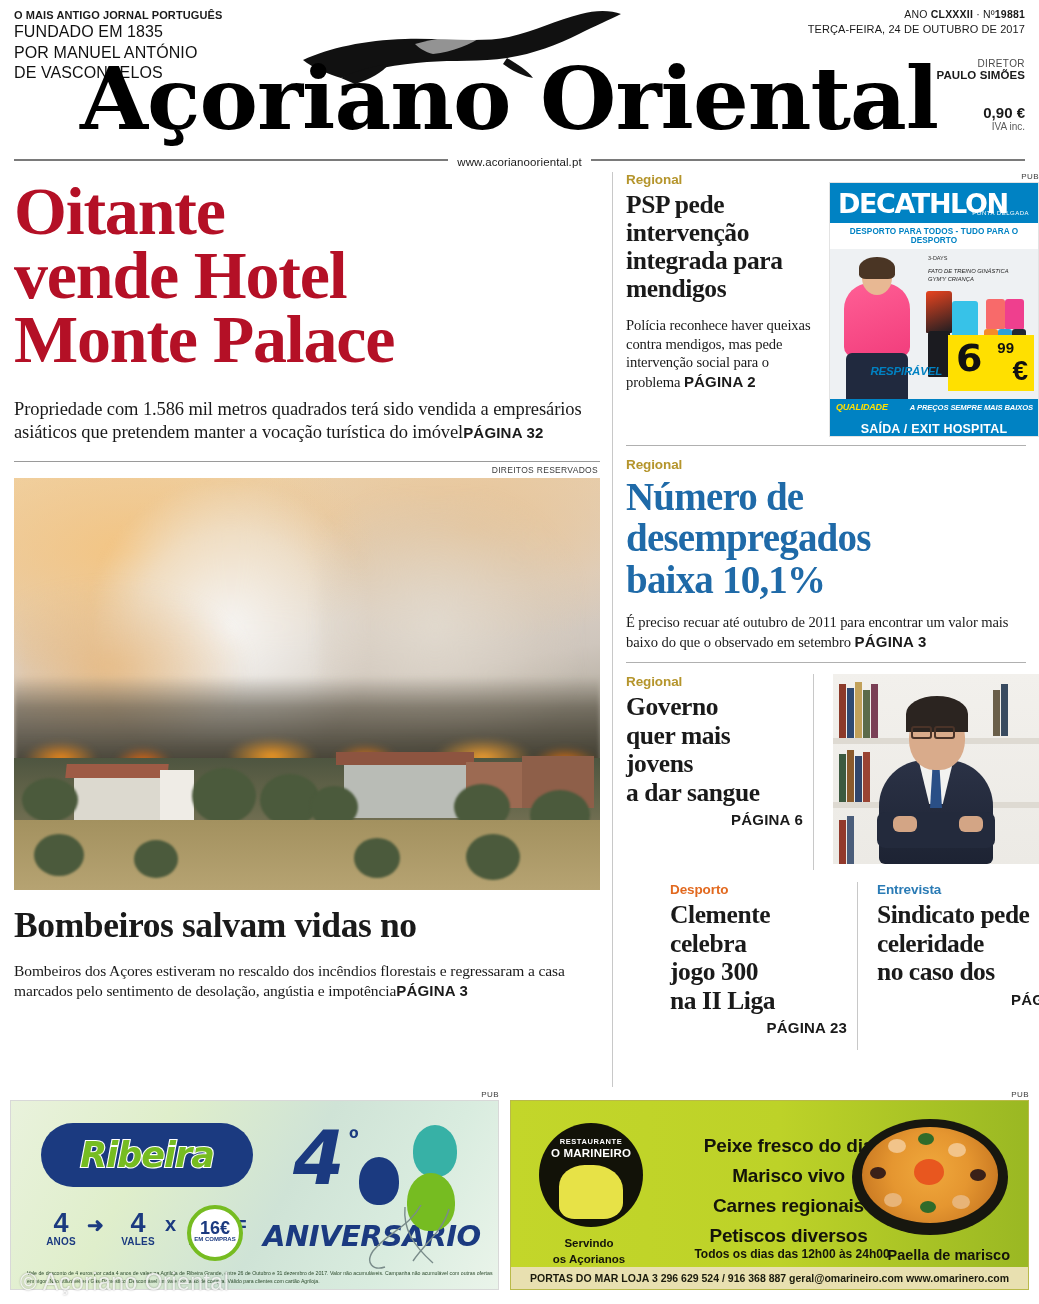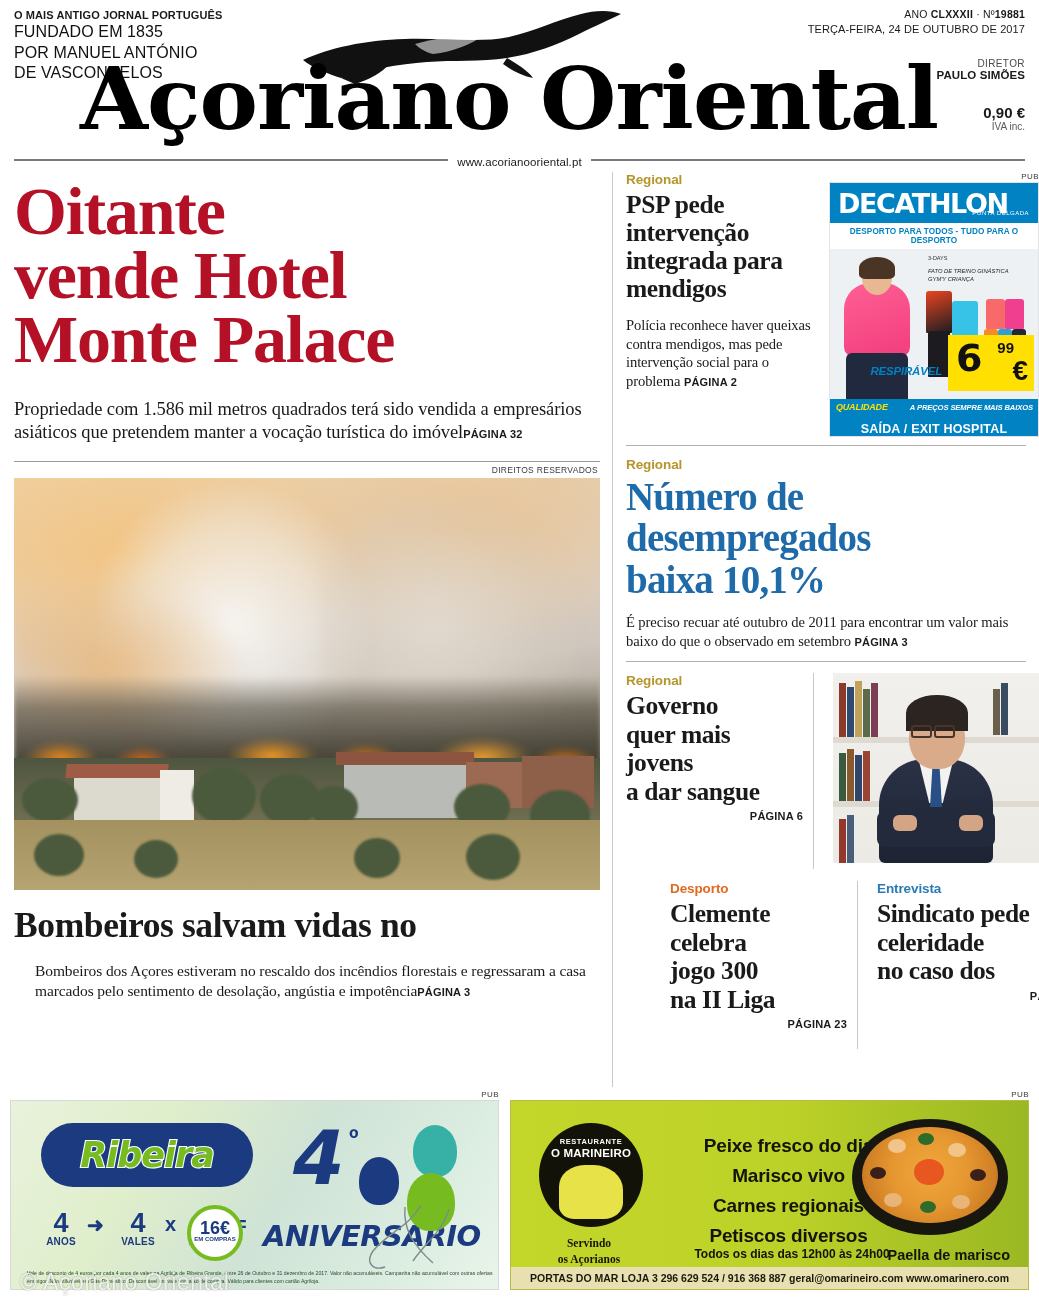--- a/index.html
+++ b/index.html
@@ -50,21 +50,21 @@
   .content { position:absolute; left:0; top:172px; width:1039px; height:915px; }
   .col-left  { position:absolute; left:14px; top:0; width:586px; }
   .col-right { position:absolute; left:612px; top:0; width:413px; height:915px;
      border-left:1px solid #c8c8c8; padding-left:13px; }
 
   
   .lead-hl { color:#b41026; font-family:"Liberation Serif", serif;
      font-weight:bold; font-size:68px; line-height:0.94; letter-spacing:-1.2px;
      margin-top:8px; }
   .lead-sub { font-size:18.5px; line-height:1.28; margin-top:26px; letter-spacing:-0.1px;}
-  .pg { font-family:"Liberation Sans", sans-serif; font-size:11px;
+  .pg { font-family:"Liberation Sans", sans-serif; font-size:15px;
      font-weight:bold; letter-spacing:.2px; white-space:nowrap; }
   .rule-thin { border-top:1px solid #9a9a9a; margin-top:16px; }
 
   .credit { text-align:right; font-family:"Liberation Sans", sans-serif;
      font-size:8.5px; color:#3a3a3a; letter-spacing:.3px; padding:3px 2px 3px 0; }
 
   
   .fire-photo { position:relative; width:586px; height:412px; overflow:hidden; }
   .sky { position:absolute; inset:0;
      background:
@@ -95,21 +95,21 @@
   .hillside { position:absolute; left:0; right:0; top:68%; height:32%;
      background:linear-gradient(180deg,#4e5540 0%, #5c5f46 18%, #6a6a4e 40%, #7d7558 62%, #8e8262 82%, #9c8c68 100%); }
   .veg { position:absolute; border-radius:50%; background:#4b5a3c; filter:blur(1.2px); }
   .house { position:absolute; background:#d8d6cd; }
   .roof { position:absolute; background:#a4604a; }
   .field { position:absolute; left:0; right:0; bottom:0; height:17%;
      background:linear-gradient(180deg,#a3915f,#b6a372); }
 
   .bomb-hl { font-weight:bold; font-size:35.5px; line-height:1.1;
      margin-top:16px; letter-spacing:-0.4px; }
-  .bomb-sub { font-size:15.5px; line-height:1.31; margin-top:16px; letter-spacing:-0.1px;margin-left:21px;}
+  .bomb-sub { font-size:15.5px; line-height:1.31; margin-top:16px; letter-spacing:-0.1px;}
 
   
   .kicker { font-family:"Liberation Sans", sans-serif; font-weight:bold;
      font-size:13.5px; letter-spacing:-0.1px; margin-bottom:4px; }
   .k-regional { color:#b5952c; }
   .k-desporto { color:#e2691f; }
   .k-entrevista { color:#2a7bb5; }
 
   .rc-top { position:relative; height:262px; }
   .rc-col-a { position:absolute; left:0; top:0; width:188px; }
@@ -252,21 +252,21 @@
   .mar-logo { position:absolute; left:28px; top:22px; width:104px; height:104px;
      border-radius:50%; background:#121208; }
   .mar-l1 { position:absolute; left:0; top:14px; width:104px; text-align:center;
      color:#fff; font-size:7.5px; font-weight:bold; letter-spacing:.6px; }
   .mar-l2 { position:absolute; left:0; top:24px; width:104px; text-align:center;
      color:#fff; font-size:11.5px; font-weight:bold; letter-spacing:.2px; }
   .mar-face { position:absolute; left:20px; top:42px; width:64px; height:54px;
      background:#e7e247; border-radius:40% 46% 30% 24%; }
   .mar-serv { position:absolute; left:22px; top:134px; width:112px;
      text-align:center; color:#14140a; font-size:11.5px; font-weight:bold;
-     line-height:16px;font-family:Liberation Serif, serif; }
+     line-height:16px; }
   .mar-lines { position:absolute; left:140px; top:30px; width:275px;
      color:#14140a; font-size:19px; font-weight:bold; line-height:30px;
      text-align:center; letter-spacing:-0.2px; }
   .mar-hours { position:absolute; left:136px; bottom:28px; width:290px;
      color:#14140a; font-size:12px; font-weight:bold; text-align:center; }
   .mar-paella { position:absolute; right:14px; top:14px; width:166px; height:126px; }
   .pan { position:absolute; left:4px; top:4px; width:156px; height:116px;
      border-radius:50%; background:#17170f; }
   .rice { position:absolute; left:14px; top:12px; width:136px; height:96px;
      border-radius:50%;

